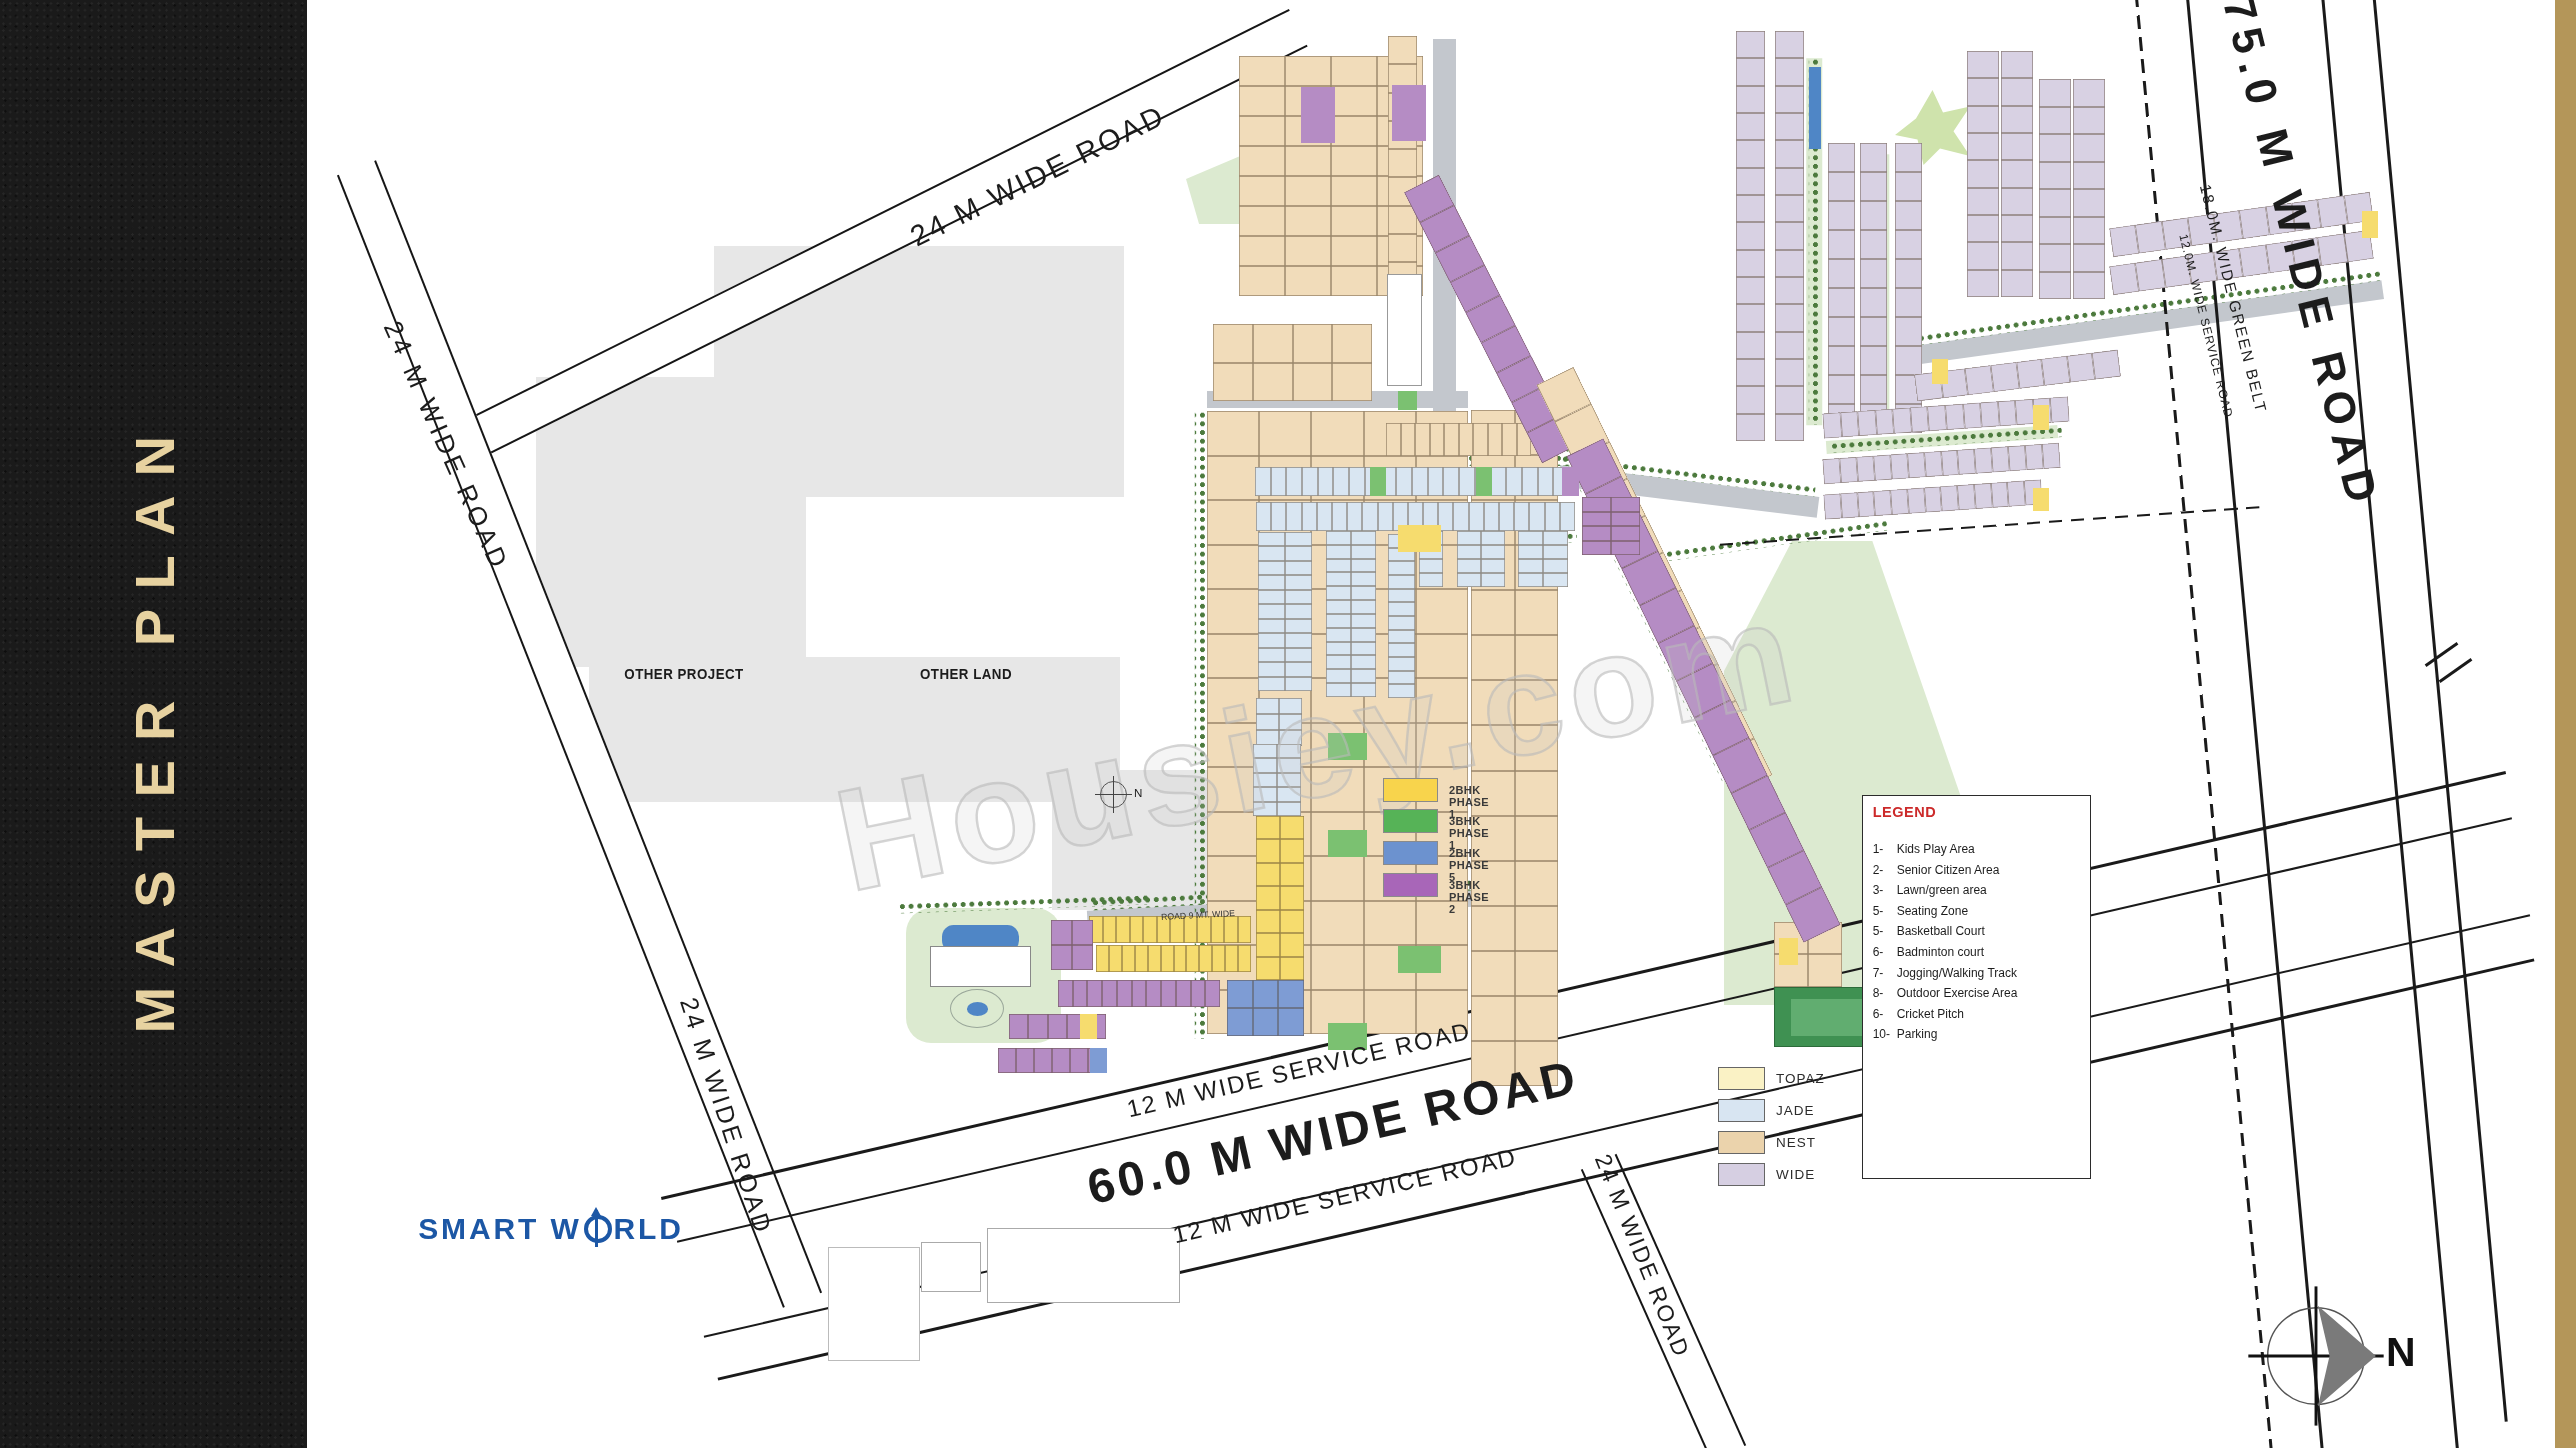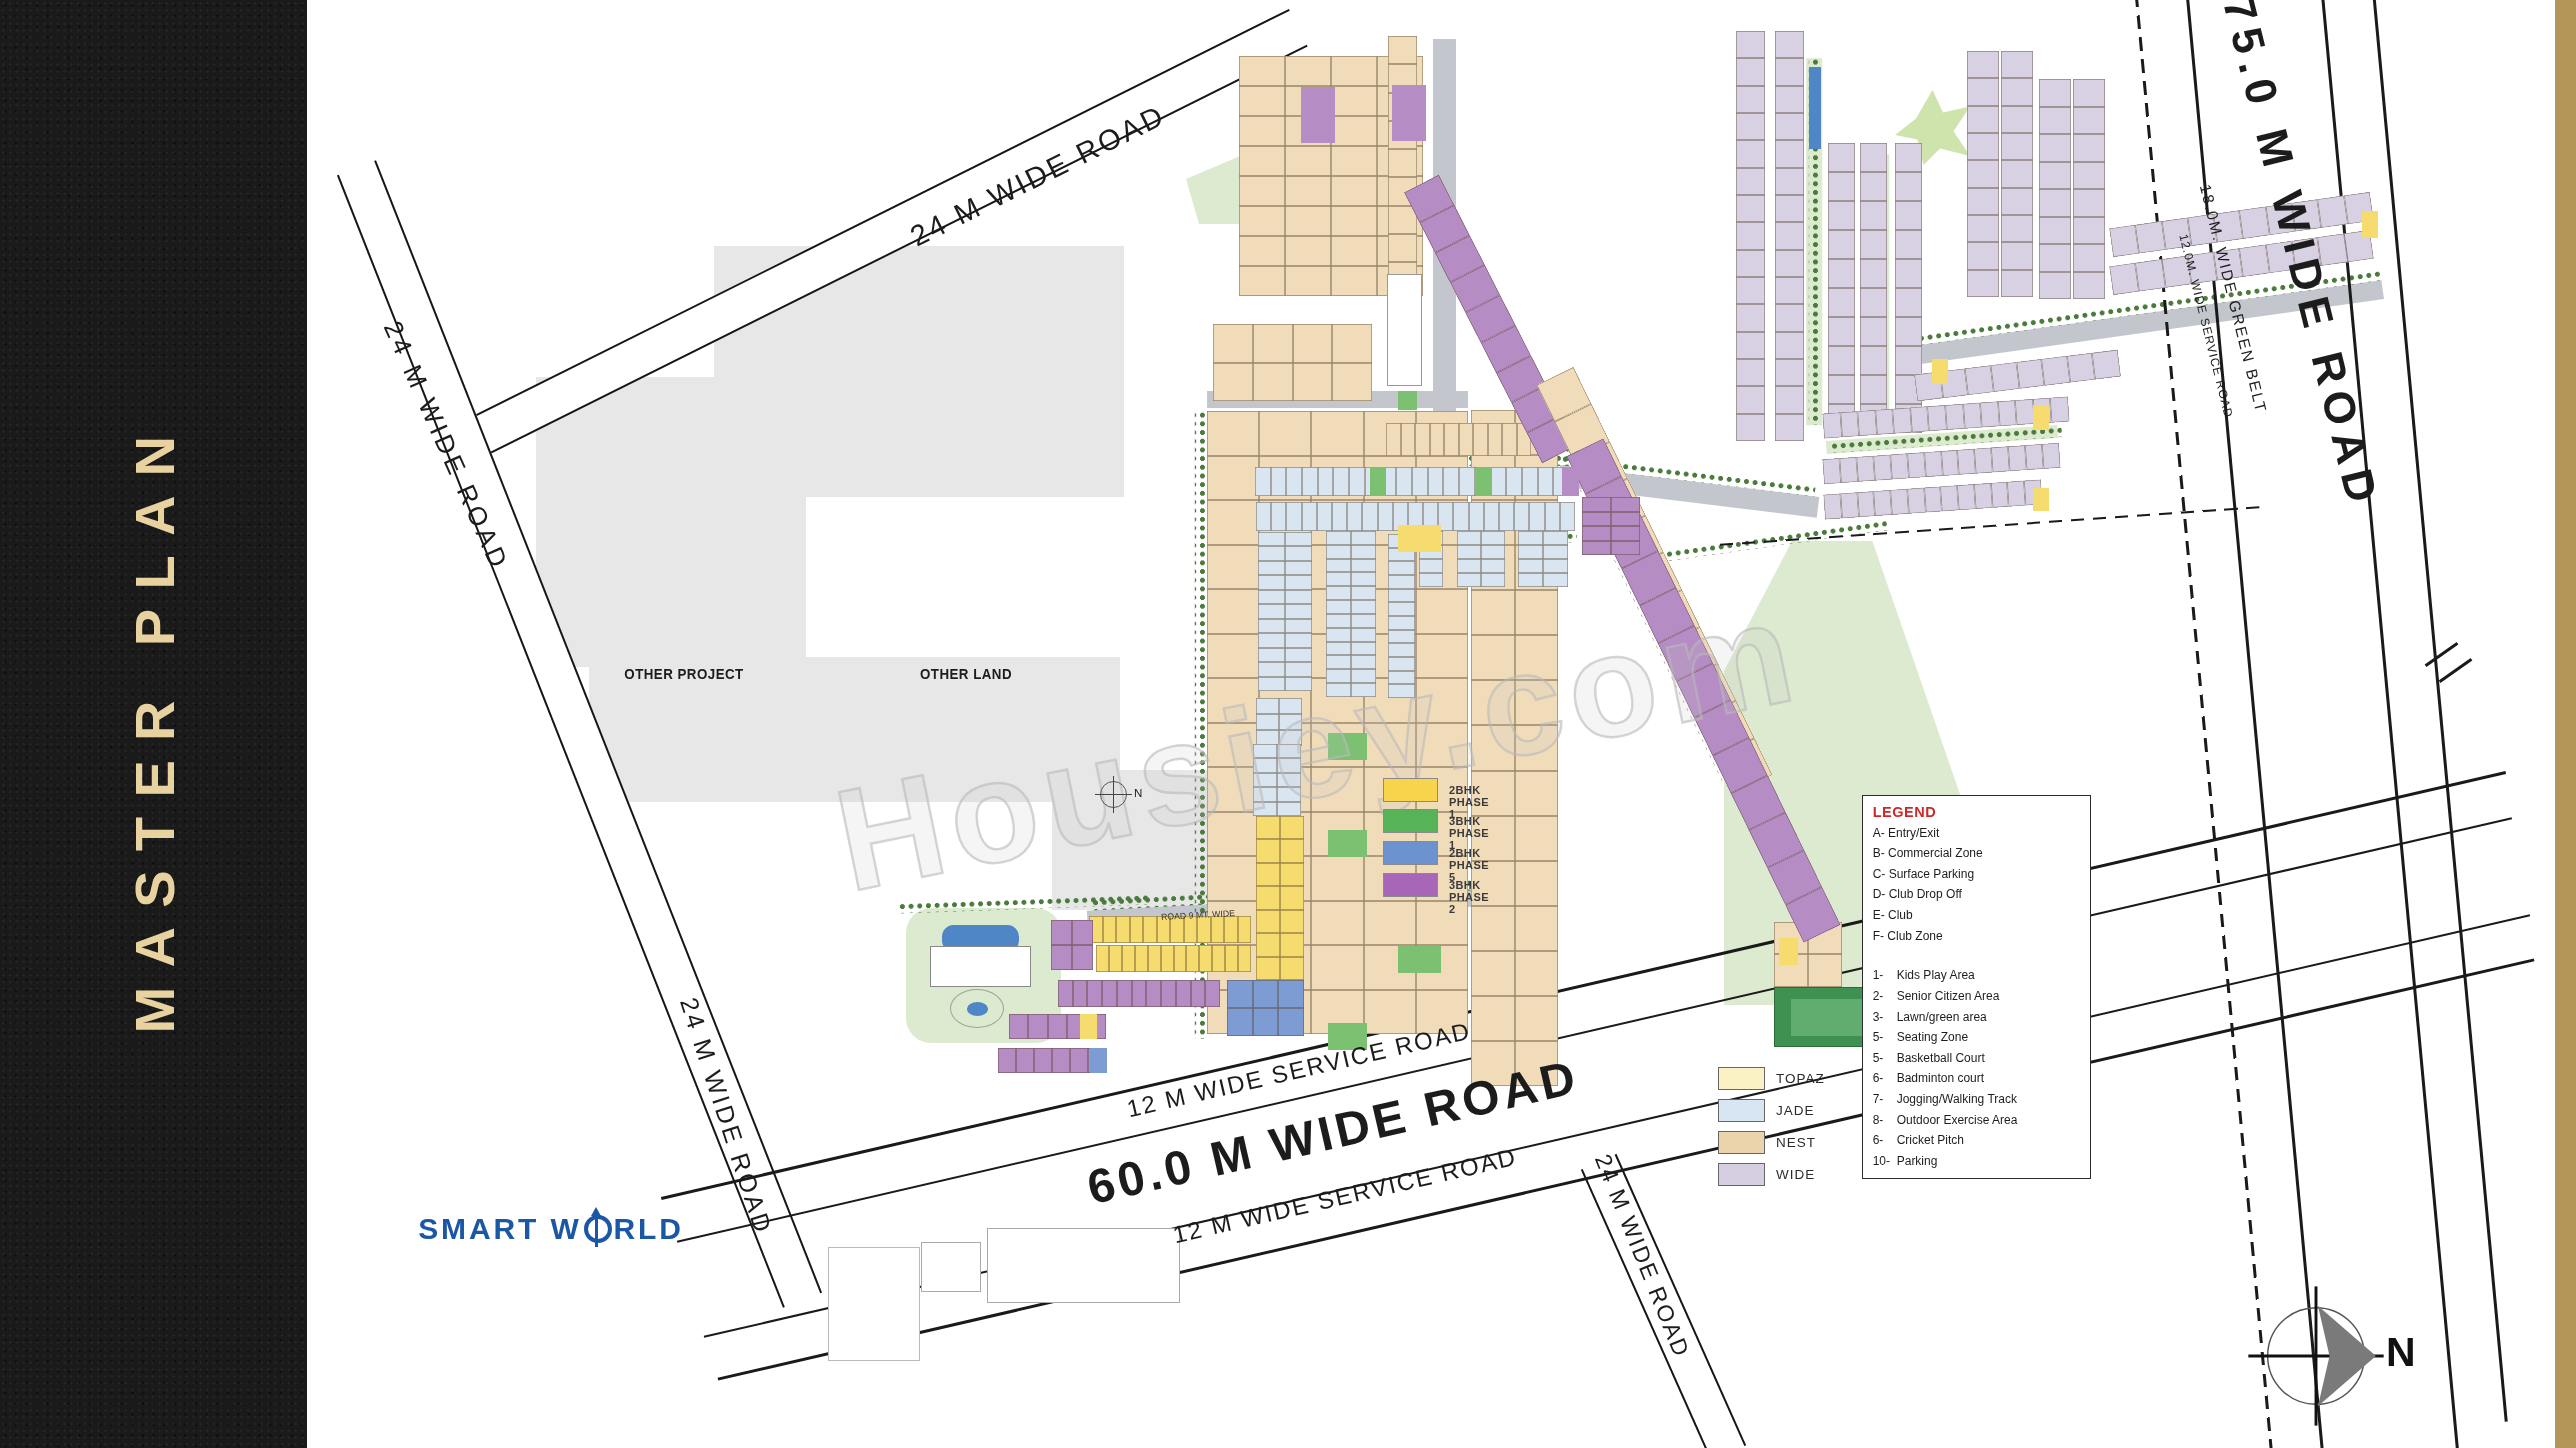--- a/index.html
+++ b/index.html
@@ -816,28 +816,20 @@
     <div id="minicompass">
       <div class="ring"></div>
       <div class="h"></div>
       <div class="v"></div>
       <div class="n">N</div>
     </div>
   </div>
 
   <div id="legendbox">
     <div class="ltitle">LEGEND</div>
-    <div id="legend-letters">
-        <div class="legend-row">A- Entry/Exit</div>
-        <div class="legend-row">B- Commercial Zone</div>
-        <div class="legend-row">C- Surface Parking</div>
-        <div class="legend-row">D- Club Drop Off</div>
-        <div class="legend-row">E- Club</div>
-        <div class="legend-row">F- Club Zone</div>
-      </div>
     <div id="legend-numbers">
         <div class="legend-row">1-    Kids Play Area</div>
         <div class="legend-row">2-    Senior Citizen Area</div>
         <div class="legend-row">3-    Lawn/green area</div>
         <div class="legend-row">5-    Seating Zone</div>
         <div class="legend-row">5-    Basketball Court</div>
         <div class="legend-row">6-    Badminton court</div>
         <div class="legend-row">7-    Jogging/Walking Track</div>
         <div class="legend-row">8-    Outdoor Exercise Area</div>
         <div class="legend-row">6-    Cricket Pitch</div>

